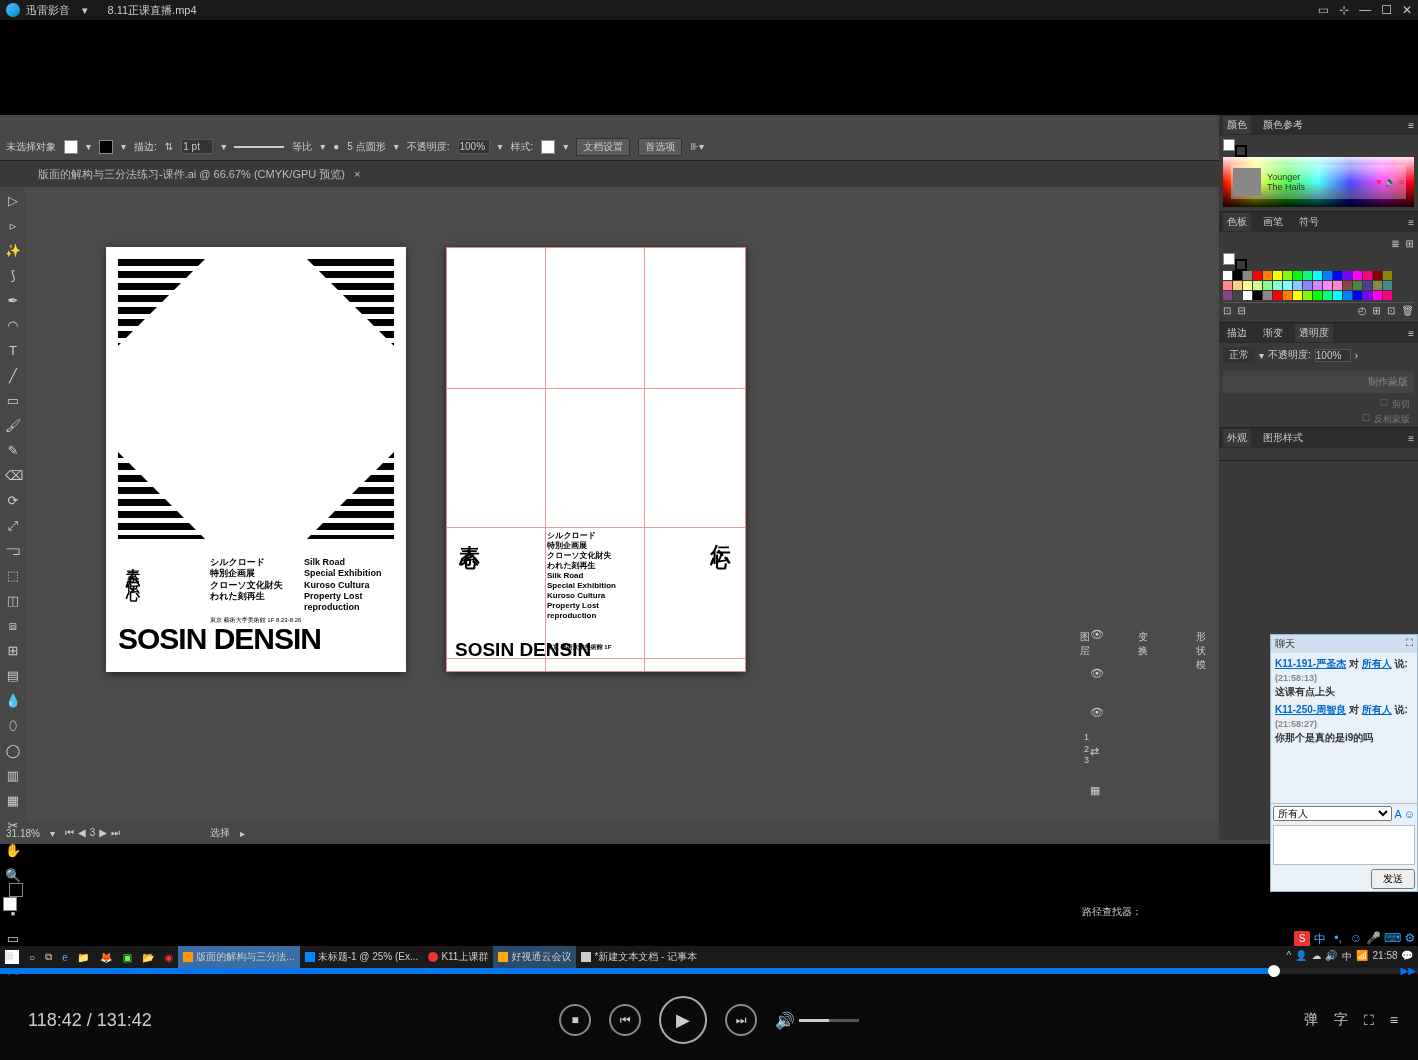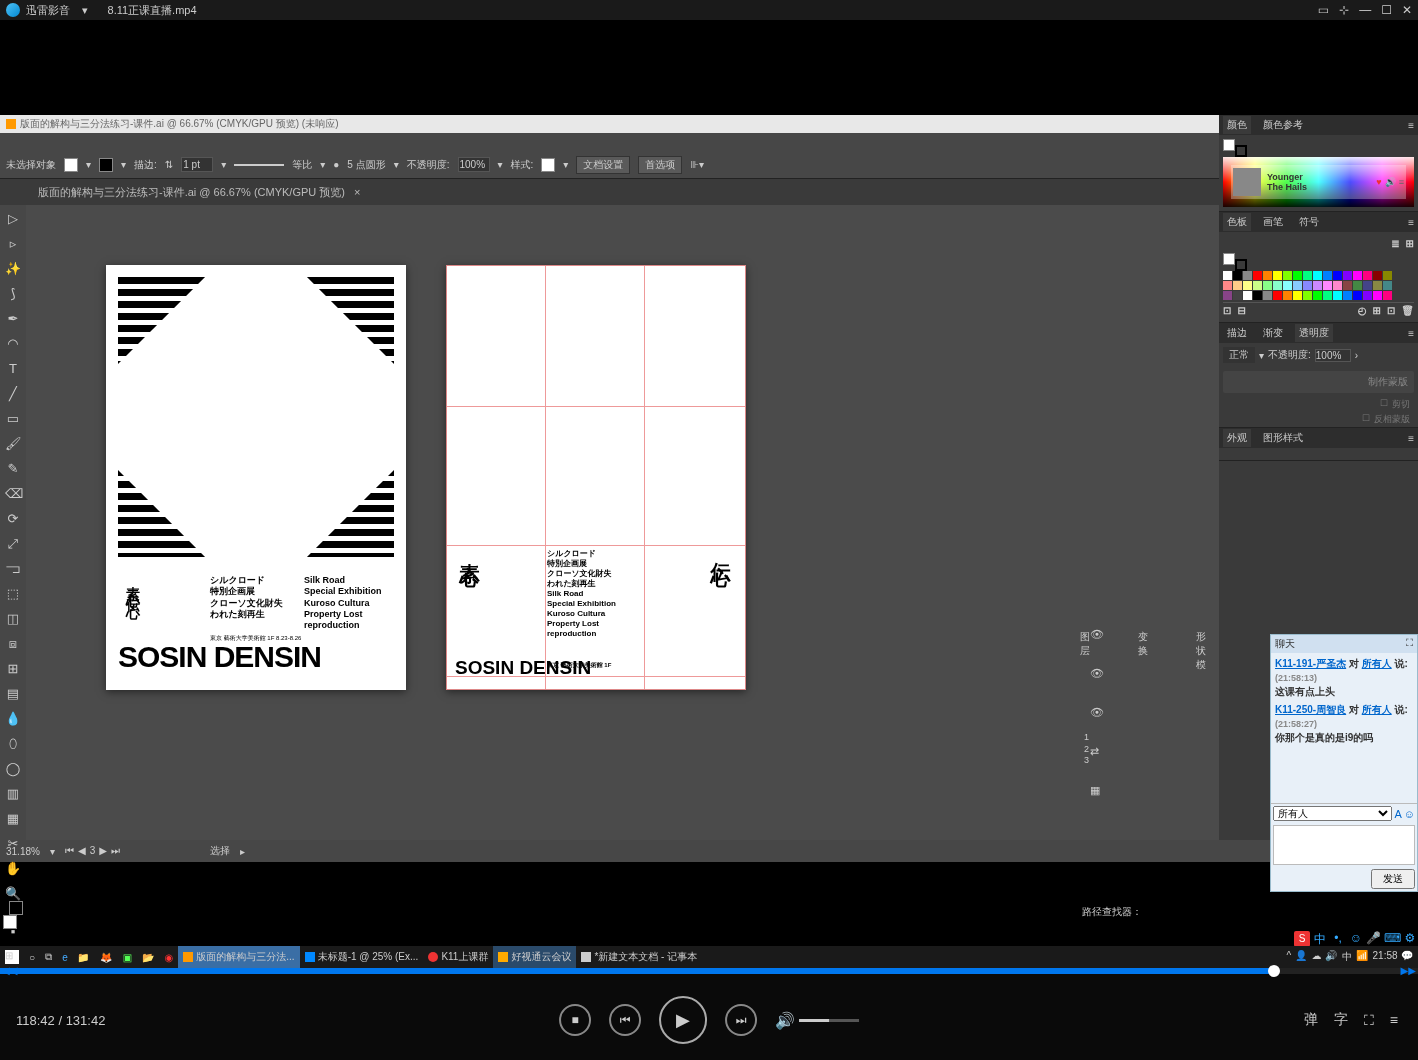--- a/index.html
+++ b/index.html
@@ -70,21 +70,21 @@
 .ai-status .nav { display:flex; gap:4px; }
 
 
 .right-panels { position: absolute; top: 115px; right: 0; width: 199px; height: 725px; background: #3a3a3a; color:#ccc; font-size:10px; display:flex; }
 .panels-stack { flex:1; display:flex; flex-direction:column;}
 .panel { border-bottom:1px solid #222;}
 .panel-tabs { display:flex; background:#2d2d2d; height:20px; align-items:center; padding:0 4px; gap:8px;}
 .panel-tabs .pt { padding:2px 4px; font-size:10px;}
 .panel-tabs .pt.active { background:#3a3a3a;}
 .panel-tabs .menu { margin-left:auto; }
-.panel-body { padding:4px;font-weight:bold; }
+.panel-body { padding:4px; }
 .color-row { display:flex; gap:2px; align-items:center; }
 .color-fs { width:20px; height:14px; position:relative;}
 .color-fs .cf{width:12px;height:12px;background:#fff;border:1px solid #888;position:absolute;top:0;left:0;}
 .color-fs .cs{width:12px;height:12px;border:2px solid #000;position:absolute;bottom:-4px;right:-4px;}
 .spectrum { height:50px; background:linear-gradient(90deg,#f00,#ff0,#0f0,#0ff,#00f,#f0f,#f00); position:relative; margin-top:4px;}
 .spectrum::before{content:"";position:absolute;inset:0;background:linear-gradient(180deg,rgba(255,255,255,0.9),transparent 50%,rgba(0,0,0,0.9));}
 .album { position:absolute; top:8px; left:8px; right:8px; height:34px; background:rgba(255,255,255,0.3); display:flex; align-items:center; padding:2px; font-size:9px; color:#333;}
 .album .cov{width:28px;height:28px;background:#888;margin-right:6px;}
 .album .heart{margin-left:auto;color:#e33;}
 
@@ -134,21 +134,21 @@
 .tb-icon{width:14px;height:14px;display:inline-block;}
 
 
 .player-zone { position:absolute; bottom:0; left:0; right:0; height:92px; background:#0a0a0a; }
 .progress { position:absolute; top:0; left:0; right:0; height:6px; background:#222;}
 .progress .fill{height:100%; width:90%; background:#07e; position:relative;}
 .progress .fill::after{content:"";position:absolute;right:-4px;top:-3px;width:12px;height:12px;border-radius:50%;background:#fff;}
 .progress .arrL{position:absolute;left:2px;top:-3px;color:#07e;font-size:10px;}
 .progress .arrR{position:absolute;right:2px;top:-3px;color:#07e;font-size:10px;}
 .player-ctrls { position:absolute; bottom:10px; left:0; right:0; height:60px; display:flex; align-items:center;}
-.player-time { color:#ccc; font-size:13px; margin-left:16px;}
+.player-time { color:#ccc; font-size:18px; margin-left:28px;}
 .player-center { position:absolute; left:50%; transform:translateX(-50%); display:flex; align-items:center; gap:18px;}
 .pc-btn { width:32px; height:32px; border:2px solid #888; border-radius:50%; display:flex; align-items:center; justify-content:center; color:#ccc; font-size:12px;}
 .pc-btn.big{width:48px;height:48px;font-size:18px;border-color:#aaa;}
 .vol { display:flex; align-items:center; gap:4px; color:#ccc;}
 .vol .bar{width:60px;height:3px;background:#555;}
 .vol .bar .vf{width:50%;height:100%;background:#ccc;}
 .player-right { position:absolute; right:20px; display:flex; gap:16px; color:#ccc; font-size:14px; align-items:center;}
 </style>
 </head>
 <body>
@@ -164,25 +164,20 @@
     <span>⊹</span>
     <span>—</span>
     <span>☐</span>
     <span>✕</span>
   </div>
 </div>
 
 <div class="black-gap"></div>
 
 <div class="ai-window">
-  <div class="ai-titlebar">
-    <span style="width:10px;height:10px;background:#f90;margin-right:4px;display:inline-block"></span>
-    <span>版面的解构与三分法练习-课件.ai @ 66.67% (CMYK/GPU 预览) (未响应)</span>
-    <span class="close">✕</span>
-  </div>
   <div class="ai-menubar"></div>
   <div class="ai-control">
     <span>未选择对象</span>
     <div class="swatch"></div>
       <span>▾</span>
     <div class="swatch dk"></div>
       <span>▾</span>
     <span>描边:</span>
     <span>⇅</span>
     <input type="text" value="1 pt" style="">

